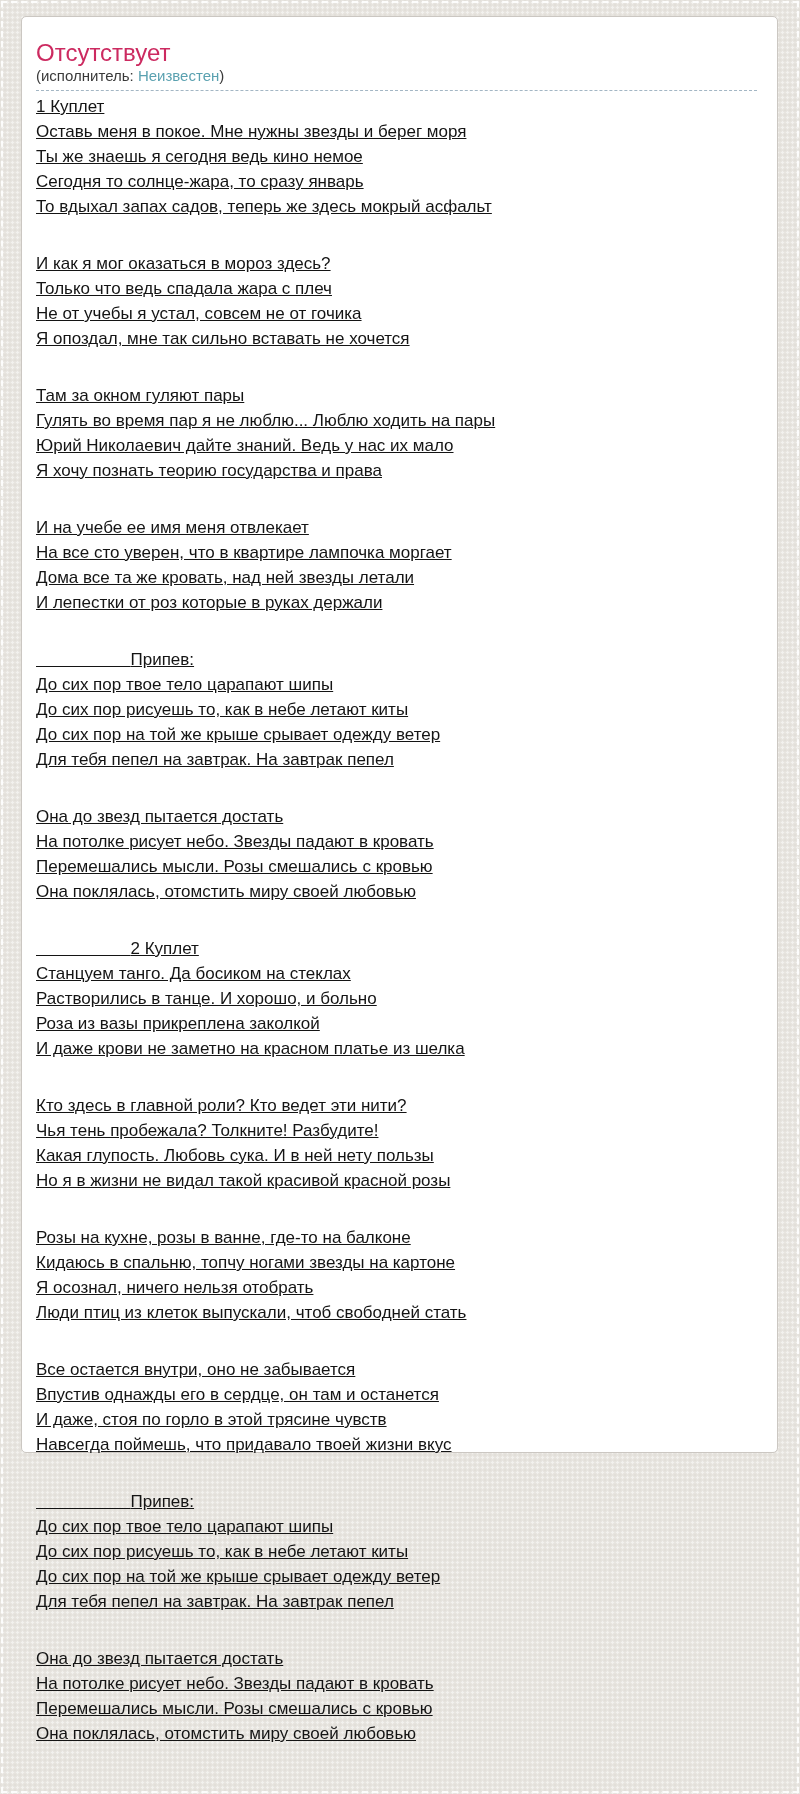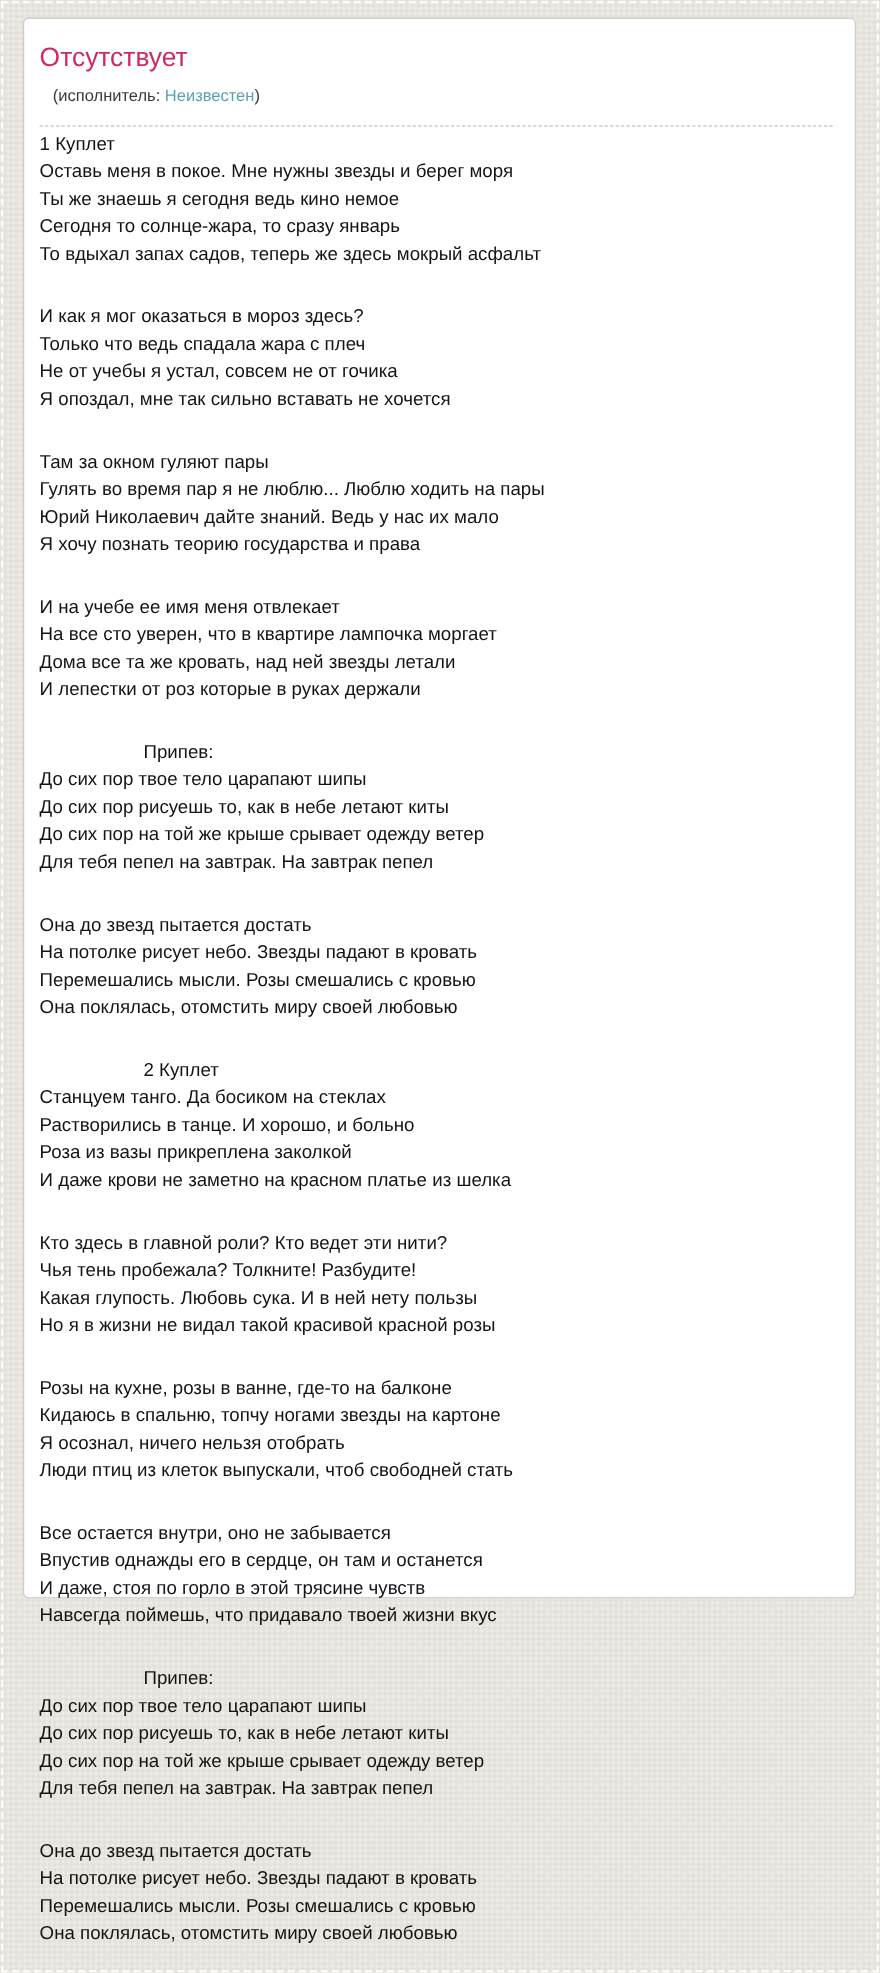--- a/index.html
+++ b/index.html
@@ -44,38 +44,38 @@
     border-bottom:1px dashed var(--separator,#a3b6c4);
   }
   .song-title{
     margin:0;
     font-size:24px;
     font-weight:400;
     line-height:28px;
     color:var(--title,#cc2a60);
   }
   .artist-line{
-    margin:12px;
+    margin:0;
     font-size:15px;
     line-height:18px;
     color:#3a3a3a;
   }
   .artist-link{
     color:var(--artist-link,#5aa1b0);
     text-decoration:none;
     cursor:pointer;
   }
   .lyrics{
     padding-top:3px;
     font-size:17px;
     line-height:25px;
     color:var(--lyrics-text,#141414);
     white-space:pre-wrap;
   }
-  .stanza{margin:0 0 32px 0;}
+  .stanza{margin:0 0 32px 0;text-decoration:underline;}
   .line{min-height:25px;}
 </style>
 </head>
 <body>
 
 <div class="page-frame"></div>
 
 <div class="card">
   <div class="header">
     <h1 class="song-title">Отсутствует</h1>

